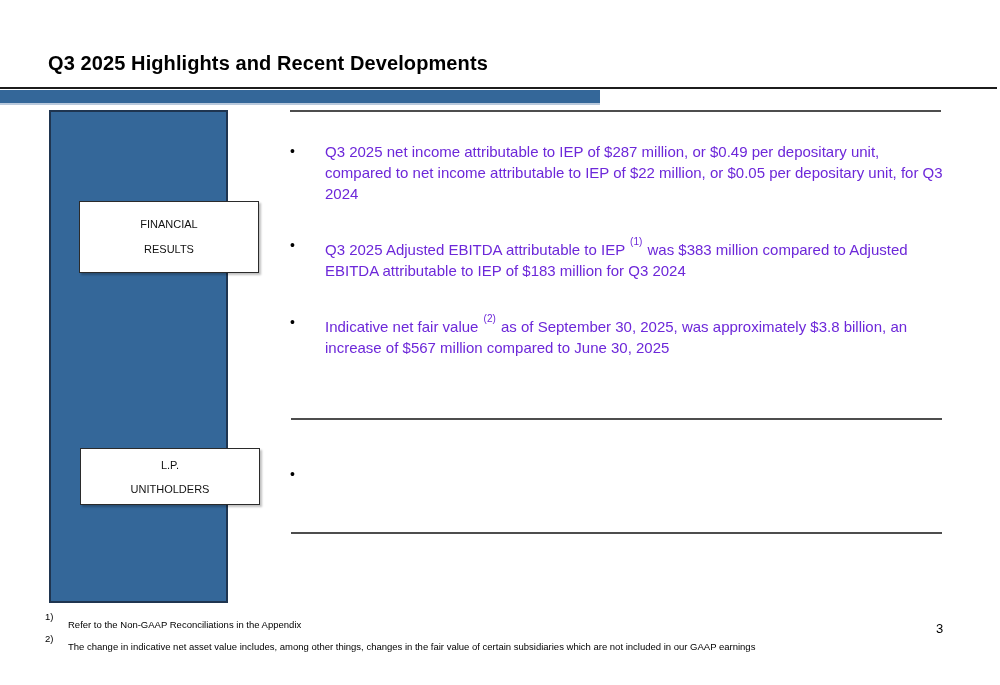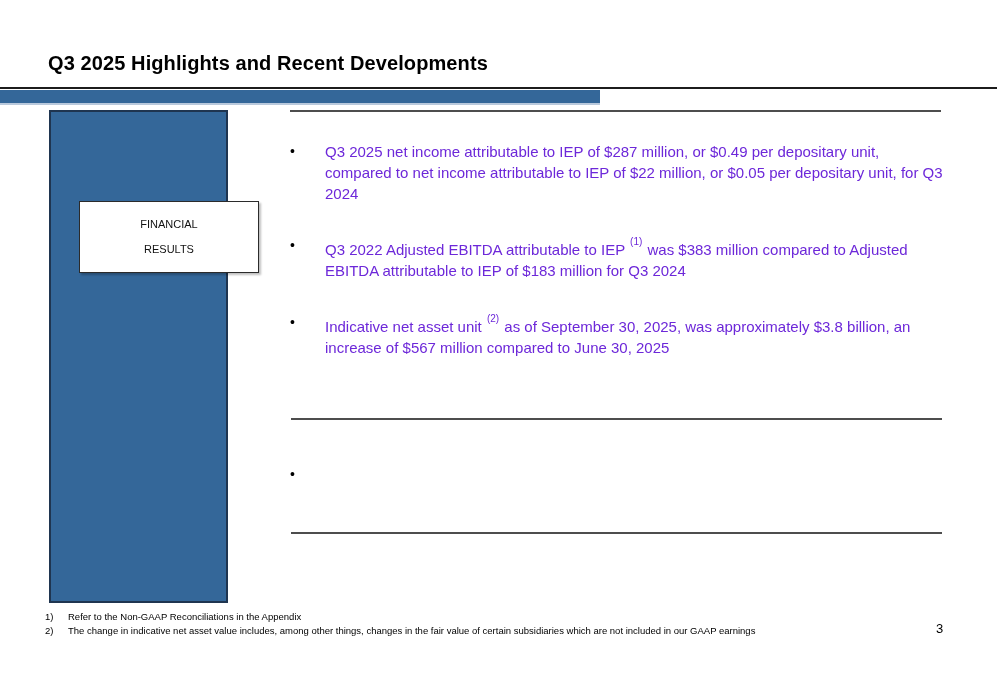--- a/index.html
+++ b/index.html
@@ -44,21 +44,21 @@
   .bullets.b1{top:141px;}
   .bullets.b2{top:464px;}
   .bullet-row{display:flex;margin-bottom:31px;}
   .bullet-row:last-child{margin-bottom:0;}
   .dot{flex:0 0 35px;padding-left:7px;font-size:14px;line-height:21px;color:#000;}
   .btxt{max-width:620px;font-size:15px;line-height:21px;color:#6d28d9;}
   .btxt sup{font-size:10px;position:relative;top:-4px;margin:0 1px;}
   .footnotes{position:absolute;left:45px;top:610px;width:900px;}
   .fn-row{display:flex;font-size:9.5px;line-height:14px;color:#000;}
   .fn-num{flex:0 0 23px;}
-  .fn-text{flex:1;}
+  .fn-text{flex:1;margin-top:8px;}
   .page-number{
     position:absolute;left:936px;top:621px;
     font-size:13px;color:#000;
   }
 </style>
 </head>
 <body>
 
 <div class="slide">
 
@@ -71,33 +71,37 @@
 
   <div class="divider d1"></div>
   <div class="divider d2"></div>
   <div class="divider d3"></div>
 
   <div class="label-box box1">
     <div>FINANCIAL</div>
     <div>RESULTS</div>
   </div>
 
+  <div class="label-box box2">
+    <div>L.P.</div>
+    <div>UNITHOLDERS</div>
+  </div>
 
   <div class="bullets b1">
       <div class="bullet-row">
         <span class="dot">•</span>
         <span class="btxt"><span>Q3 2025 net income attributable to IEP of $287 million, or $0.49 per depositary unit, compared to net income attributable to IEP of $22 million, or $0.05 per depositary unit, for Q3 2024</span></span>
       </div>
       <div class="bullet-row">
         <span class="dot">•</span>
-        <span class="btxt"><span>Q3 2022 Adjusted EBITDA attributable to IEP </span><sup>(1)</sup><span> was $383 million compared to Adjusted EBITDA attributable to IEP of $183 million for Q3 2024</span></span>
+        <span class="btxt"><span>Q3 2025 Adjusted EBITDA attributable to IEP </span><sup>(1)</sup><span> was $383 million compared to Adjusted EBITDA attributable to IEP of $183 million for Q3 2024</span></span>
       </div>
       <div class="bullet-row">
         <span class="dot">•</span>
-        <span class="btxt"><span>Indicative net asset unit </span><sup>(2)</sup><span> as of September 30, 2025, was approximately $3.8 billion, an increase of $567 million compared to June 30, 2025</span></span>
+        <span class="btxt"><span>Indicative net fair value </span><sup>(2)</sup><span> as of September 30, 2025, was approximately $3.8 billion, an increase of $567 million compared to June 30, 2025</span></span>
       </div>
     </div>
   <div class="bullets b2">
       <div class="bullet-row">
         <span class="dot">•</span>
       </div>
     </div>
 
   <div class="footnotes">
     <div class="fn-row">

